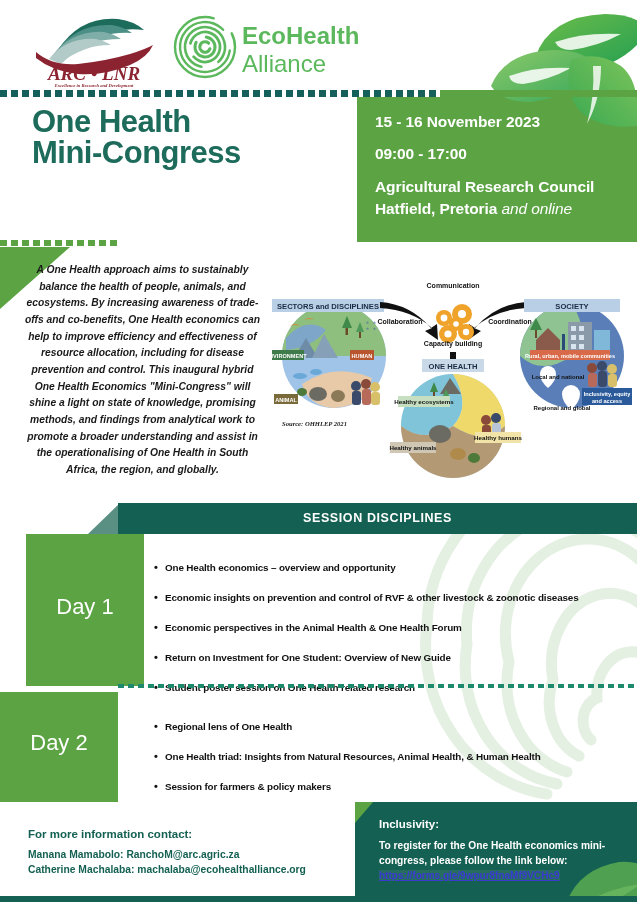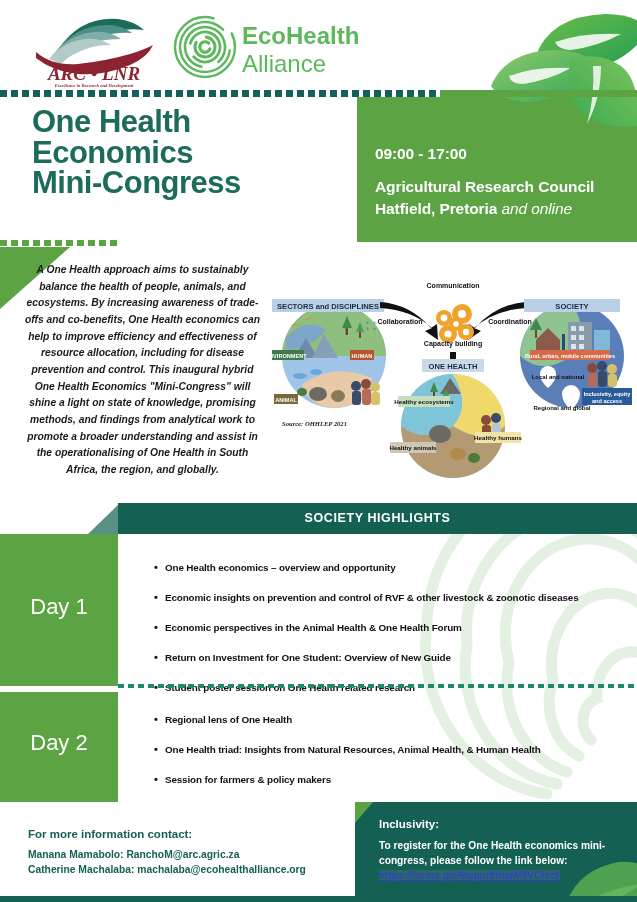--- a/index.html
+++ b/index.html
@@ -56,33 +56,33 @@
 
   
   .sh-tri{position:absolute;left:88px;top:503px;width:32px;height:31px;
      background:#5a8f83;clip-path:polygon(32px 0,32px 31px,0 31px);}
   .sh-bar{position:absolute;left:118px;top:503px;width:519px;height:31px;background:#146153;}
   .sh-bar span{position:absolute;left:0;right:0;top:8px;text-align:center;
      color:#fff;font-weight:bold;font-size:12.5px;letter-spacing:0.6px;}
 
   
   .daycol{position:absolute;left:0;width:118px;background:#5ba343;color:#fff;}
-  .day1{top:534px;height:152px;}
+  .day1{top:534px;height:152px;margin-left:26px;}
   .day2{top:692px;height:110px;}
   .daycol span{position:absolute;left:0;right:0;text-align:center;
      font-size:22px;font-weight:normal;}
   .day1 span{top:60px;}
   .day2 span{top:38px;}
 
   .body-white{position:absolute;left:118px;top:534px;width:519px;height:268px;background:#fff;overflow:hidden;}
   .watermark{position:absolute;right:-60px;top:-40px;width:330px;height:360px;opacity:1;}
 
   .bullets{position:absolute;left:20px;width:500px;}
   .b1{top:12px;}
-  .b2{top:164px;}
+  .b2{top:171px;}
   .bullets li{list-style:none;font-size:9.9px;font-weight:bold;color:#111;
      margin:0 0 19px 0;position:relative;padding-left:11px;letter-spacing:-0.15px;}
   .bullets li:before{content:"•";position:absolute;left:0;top:-1px;font-size:11px;}
   .bullets ul{margin:16px;padding:0;}
 
   .dash-sep{position:absolute;left:118px;top:684px;width:519px;height:4px;
      background:repeating-linear-gradient(to right,#1d8a6e 0 6px,transparent 6px 10px);}
 
   
   .foot-white{position:absolute;left:0;top:802px;width:552px;height:100px;background:#fff;}
@@ -160,25 +160,25 @@
       </svg>
     </div>
   </div>
 
   <div class="rule-dash"></div>
   <div class="rule-solid"></div>
 
   <div class="title-area">
     <div class="title-text">
       <div>One Health</div>
-      <div>Economics</div>
       <div>Mini-Congress</div>
     </div>
 
     <div class="date-panel">
+      <div class="ln dp1">15 - 16 November 2023</div>
       <div class="ln dp2">09:00 - 17:00</div>
       <div class="ln dp3">Agricultural Research Council</div>
       <div class="ln dp4"><span>Hatfield, Pretoria</span><i> and online</i></div>
     </div>
   </div>
 
   <div class="dash-green"></div>
   <div class="notch-left"></div>
 
   <div class="desc">A One Health approach aims to sustainably balance the health of people, animals, and ecosystems. By increasing awareness of trade-offs and co-benefits, One Health economics can help to improve efficiency and effectiveness of resource allocation, including for disease prevention and control. This inaugural hybrid One Health Economics "Mini-Congress" will shine a light on state of knowledge, promising methods, and findings from analytical work to promote a broader understanding and assist in the operationalising of One Health in South Africa, the region, and globally.</div>
@@ -302,21 +302,21 @@
       <text x="335" y="129.5" font-family="Liberation Sans,sans-serif" font-size="5.6" font-weight="bold" fill="#fff" text-anchor="middle">Inclusivity, equity</text>
       <text x="335" y="136.5" font-family="Liberation Sans,sans-serif" font-size="5.6" font-weight="bold" fill="#fff" text-anchor="middle">and access</text>
       <text x="290" y="144" font-family="Liberation Sans,sans-serif" font-size="6" font-weight="bold" fill="#111" text-anchor="middle">Regional and global</text>
 
       <text x="10" y="160" font-family="Liberation Serif,serif" font-size="6.6" font-weight="bold" font-style="italic" fill="#222">Source: OHHLEP 2021</text>
     </svg>
   </div>
 
   <div class="sh-tri"></div>
   <div class="sh-bar">
-    <span>SOCIETY HIGHLIGHTS</span>
+    <span>SESSION DISCIPLINES</span>
   </div>
 
   <div class="body-white">
     <svg class="watermark" viewBox="0 0 330 360">
       <g fill="none" stroke="#e4f0e2" stroke-width="11" stroke-linecap="round">
         <path d="M300 30 A140 150 0 0 0 60 130 A140 150 0 0 0 180 300"></path>
         <path d="M300 70 A110 120 0 0 0 100 150 A110 120 0 0 0 190 290"></path>
         <path d="M300 112 A80 92 0 0 0 142 168 A80 92 0 0 0 200 278"></path>
         <path d="M300 154 A48 58 0 0 0 186 186 A48 58 0 0 0 212 262"></path>
         <path d="M300 196 A20 24 0 0 0 230 204 A20 24 0 0 0 224 246"></path>

